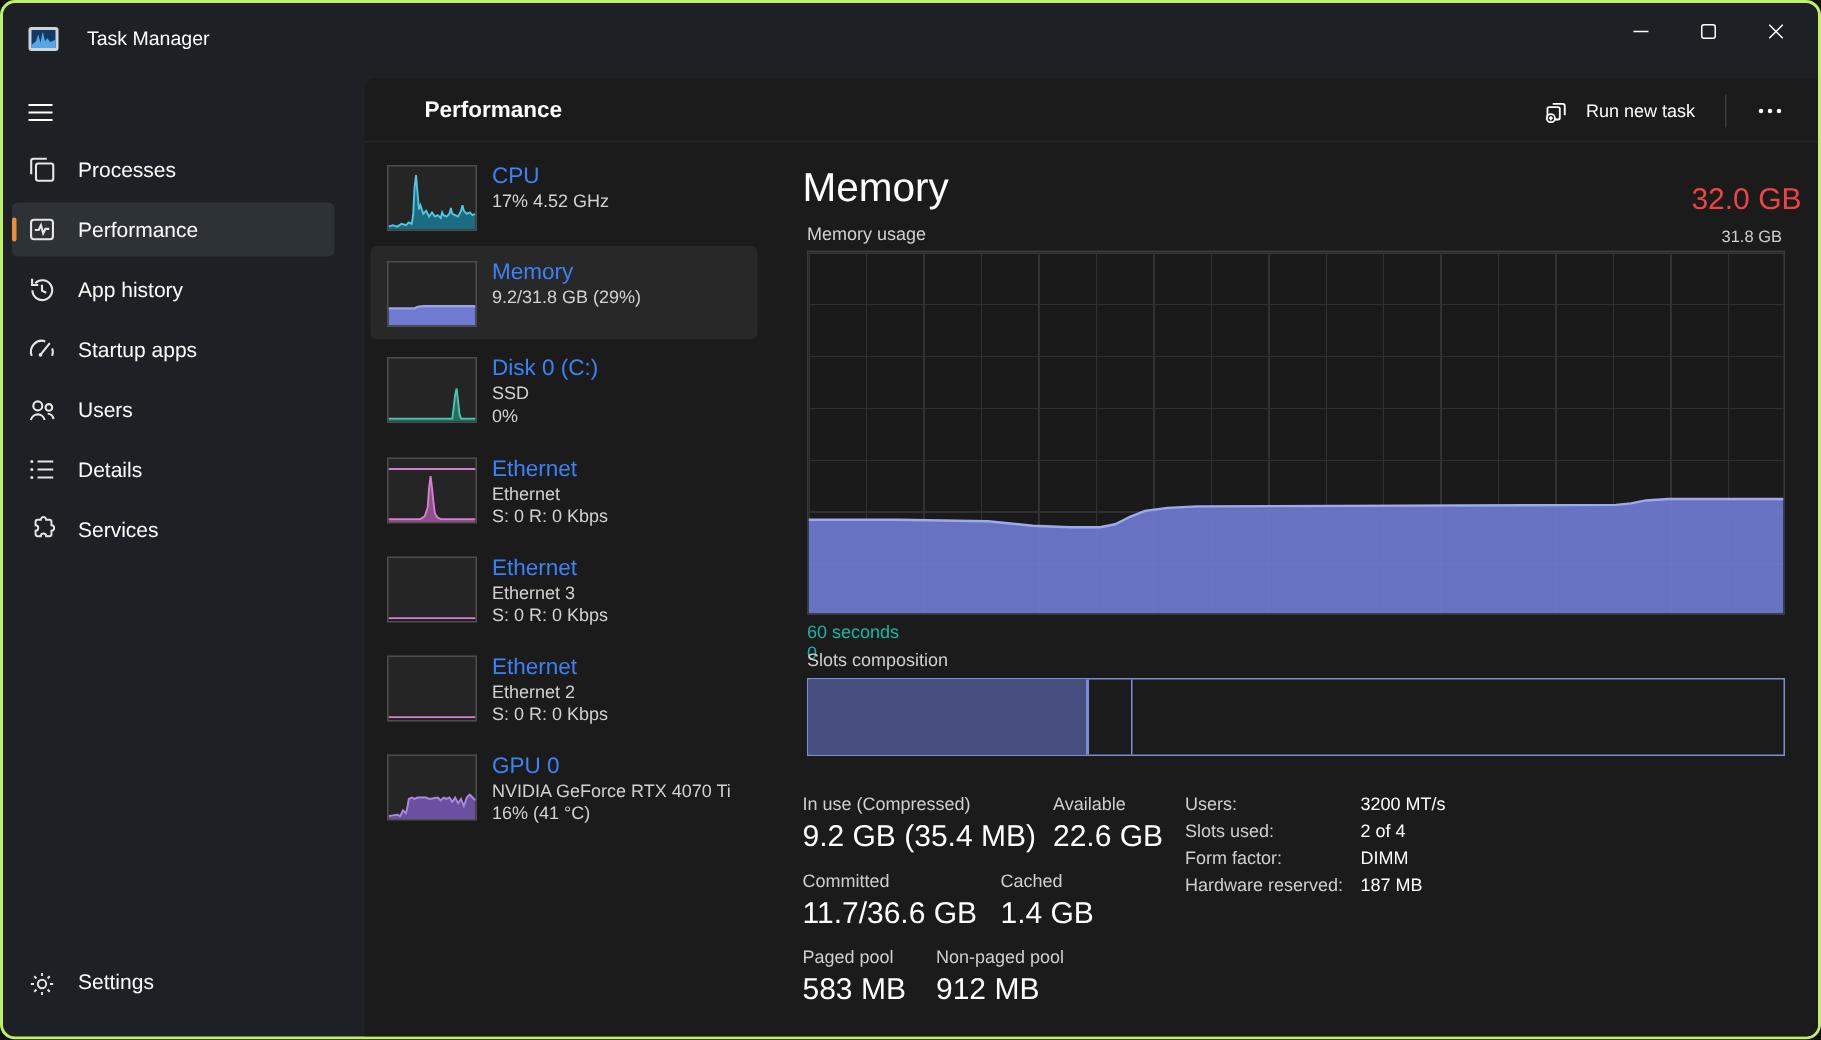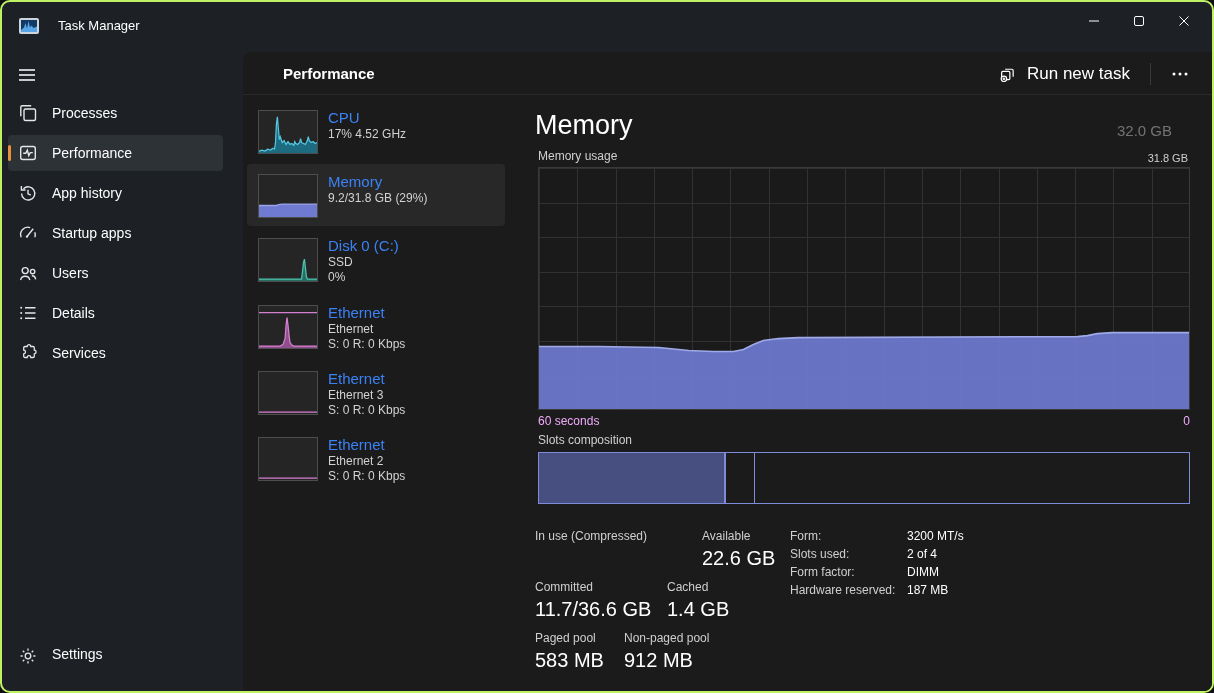--- a/index.html
+++ b/index.html
@@ -28,47 +28,47 @@
   .accent-pill { position:absolute; left:0; top:10px; width:3px; height:16px; border-radius:2px; background:#e8913a; }
   .nav-icon { width:20px; height:20px; margin-left:10px; flex:0 0 20px; display:flex; align-items:center; justify-content:center; color:#e6e6e6; }
   .nav-label { margin-left:14px; font-size:14px; color:#fdfdfd; }
   .settings-item { position:absolute; bottom:9px; left:6px; right:5px; height:36px; display:flex; align-items:flex-start; border-radius:4px; }
 
   
   .content { position:absolute; left:241px; top:50px; right:0; bottom:0; background:#1b1b1b; border-top-left-radius:8px; }
   .content-header { position:absolute; top:0; left:0; right:0; height:43px; border-bottom:1px solid #292929; }
   .page-title { position:absolute; left:40px; top:13px; font-size:15px; font-weight:700; color:#ffffff; }
   .header-actions { position:absolute; right:12px; top:5px; height:33px; display:flex; align-items:center; }
-  .run-btn { display:flex; align-items:center; gap:11px; padding:7px 11px; border-radius:4px; font-size:17px; color:#ffffff; }
+  .run-btn { display:flex; align-items:center; gap:11px; padding:7px 11px; border-radius:4px; font-size:12px; color:#ffffff; }
   .header-divider { width:1px; height:22px; background:#3a3a3a; margin:0 9px; }
   .more-btn { padding:8px 12px; border-radius:4px; display:flex; align-items:center; }
 
   
   .perf-row { position:absolute; left:4px; width:258px; border-radius:4px; }
   .perf-row.selected { background:#282828; }
   .thumb { position:absolute; left:11px; top:10px; width:60px; height:44px; background:#252525; border:1px solid #4d4d4d; }
   .thumb svg { position:absolute; inset:0; width:100%; height:100%; }
   .perf-text { margin-left:81px; padding-top:8px; }
   .perf-title { font-size:15px; color:#3b82f6; line-height:19px; }
   .perf-sub { font-size:12px; color:#d2d2d2; line-height:15px; }
 
   
   .mem-title { position:absolute; left:292px; top:58px; font-size:27px; font-weight:400; color:#ffffff; }
-  .mem-total { position:absolute; right:40px; top:70px; font-size:15px; color:#737373; }
+  .mem-total { position:absolute; right:11px; top:70px; font-size:20px; color:#ef4444; }
   .usage-label { position:absolute; left:295px; top:97px; font-size:12px; color:#d0d0d0; }
   .usage-max { position:absolute; right:24px; top:100px; font-size:11px; color:#d0d0d0;margin-left:32px; }
   .graph {
     position:absolute; left:295px; top:115px; width:652px; height:243px;
     border:1px solid #3a3a3a; background-color:#1a1a1a;
     background-image:
       repeating-linear-gradient(to right, #313131 0 1px, transparent 1px 38.3px),
       repeating-linear-gradient(to bottom, #313131 0 1px, transparent 1px 34.6px);
   }
   .graph svg { position:absolute; inset:0; width:100%; height:100%; }
-  .time-labels { position:absolute; left:295px; width:652px; top:362px; display:flex; justify-content:space-between; font-size:12px; color:#f0abfc; }
+  .time-labels { position:absolute; left:295px; width:652px; top:362px; display:flex; justify-content:space-between; font-size:12px; color:#14b8a6;flex-direction:column; }
   .comp-label { position:absolute; left:295px; top:381px; font-size:12px; color:#d0d0d0; }
   .comp-bar { position:absolute; left:295px; top:400px; width:652px; height:52px; border:1px solid #7e8bd8; display:flex; background:#1b1b1b; }
   .seg-inuse { background:#474f80; border-right:2px solid #7e8bd8; height:100%; }
   .seg-modified { background:transparent; border-right:1px solid #7e8bd8; height:100%; }
   .seg-free { flex:1; height:100%; }
 
   .stat { position:absolute; }
   .stat-label { font-size:12px; color:#cfcfcf; line-height:14px; }
   .stat-value { font-size:20px; color:#ffffff; margin-top:4px; font-weight:400; }
   .detail-row { position:absolute; left:547px; display:flex; font-size:12px; }
@@ -306,20 +306,33 @@
           <polyline fill="none" stroke-width="1.3" points="0,42 60,42" stroke="#d77fd2"></polyline>
         </svg>
       </div>
       <div class="perf-text">
         <div class="perf-title">Ethernet</div>
         <div class="perf-sub">Ethernet 2</div>
         <div class="perf-sub">S: 0 R: 0 Kbps</div>
       </div>
     </div>
 
+    <div class="perf-row" style="top:441px;height:66px">
+      <div class="thumb">
+        <svg viewBox="0 0 60 44" preserveAspectRatio="none">
+          <polygon points="0,42 6,41 8,42 10,38 12,40 13,36 14,30 16,29 18,30 20,29 26,29 28,30 34,29 36,31 38,29 40,30 42,29 44,32 46,29 48,33 50,30 52,35 54,29 56,27 58,29 60,31 60,44 0,44" fill="#6b4fa0"></polygon>
+          <polyline fill="none" stroke-width="1.3" points="0,42 6,41 8,42 10,38 12,40 13,36 14,30 16,29 18,30 20,29 26,29 28,30 34,29 36,31 38,29 40,30 42,29 44,32 46,29 48,33 50,30 52,35 54,29 56,27 58,29 60,31" stroke="#a98ce0"></polyline>
+        </svg>
+      </div>
+      <div class="perf-text">
+        <div class="perf-title">GPU 0</div>
+        <div class="perf-sub">NVIDIA GeForce RTX 4070 Ti</div>
+        <div class="perf-sub">16% (41 °C)</div>
+      </div>
+    </div>
 
     <div class="mem-title">Memory</div>
     <div class="mem-total">32.0 GB</div>
 
     <div class="usage-label">Memory usage</div>
     <div class="usage-max">31.8 GB</div>
 
     <div class="graph">
       <svg viewBox="0 0 652 243" preserveAspectRatio="none">
         <polygon opacity="0.92" points="0,180 60,180 120,181 150,184 175,185 195,185 205,183 215,178 225,174 240,172 260,171 540,170 550,169 560,167 575,166 652,166 652,243 0,243" fill="#6e7bd0"></polygon>
@@ -334,20 +347,21 @@
 
     <div class="comp-label">Slots composition</div>
     <div class="comp-bar">
       <div class="seg-inuse" style="width:28.8%"></div>
       <div class="seg-modified" style="width:4.4%"></div>
       <div class="seg-free"></div>
     </div>
 
     <div class="stat" style="left:292px;top:477px">
       <div class="stat-label">In use (Compressed)</div>
+      <div class="stat-value">9.2 GB (35.4 MB)</div>
     </div>
     <div class="stat" style="left:459px;top:477px">
       <div class="stat-label">Available</div>
       <div class="stat-value">22.6 GB</div>
     </div>
     <div class="stat" style="left:292px;top:528px">
       <div class="stat-label">Committed</div>
       <div class="stat-value">11.7/36.6 GB</div>
     </div>
     <div class="stat" style="left:424px;top:528px">
@@ -357,21 +371,21 @@
     <div class="stat" style="left:292px;top:579px">
       <div class="stat-label">Paged pool</div>
       <div class="stat-value">583 MB</div>
     </div>
     <div class="stat" style="left:381px;top:579px">
       <div class="stat-label">Non-paged pool</div>
       <div class="stat-value">912 MB</div>
     </div>
 
     <div class="detail-row" style="top:477px">
-      <span class="detail-label">Form:</span>
+      <span class="detail-label">Users:</span>
       <span class="detail-value">3200 MT/s</span>
     </div>
     <div class="detail-row" style="top:495px">
       <span class="detail-label">Slots used:</span>
       <span class="detail-value">2 of 4</span>
     </div>
     <div class="detail-row" style="top:513px">
       <span class="detail-label">Form factor:</span>
       <span class="detail-value">DIMM</span>
     </div>

